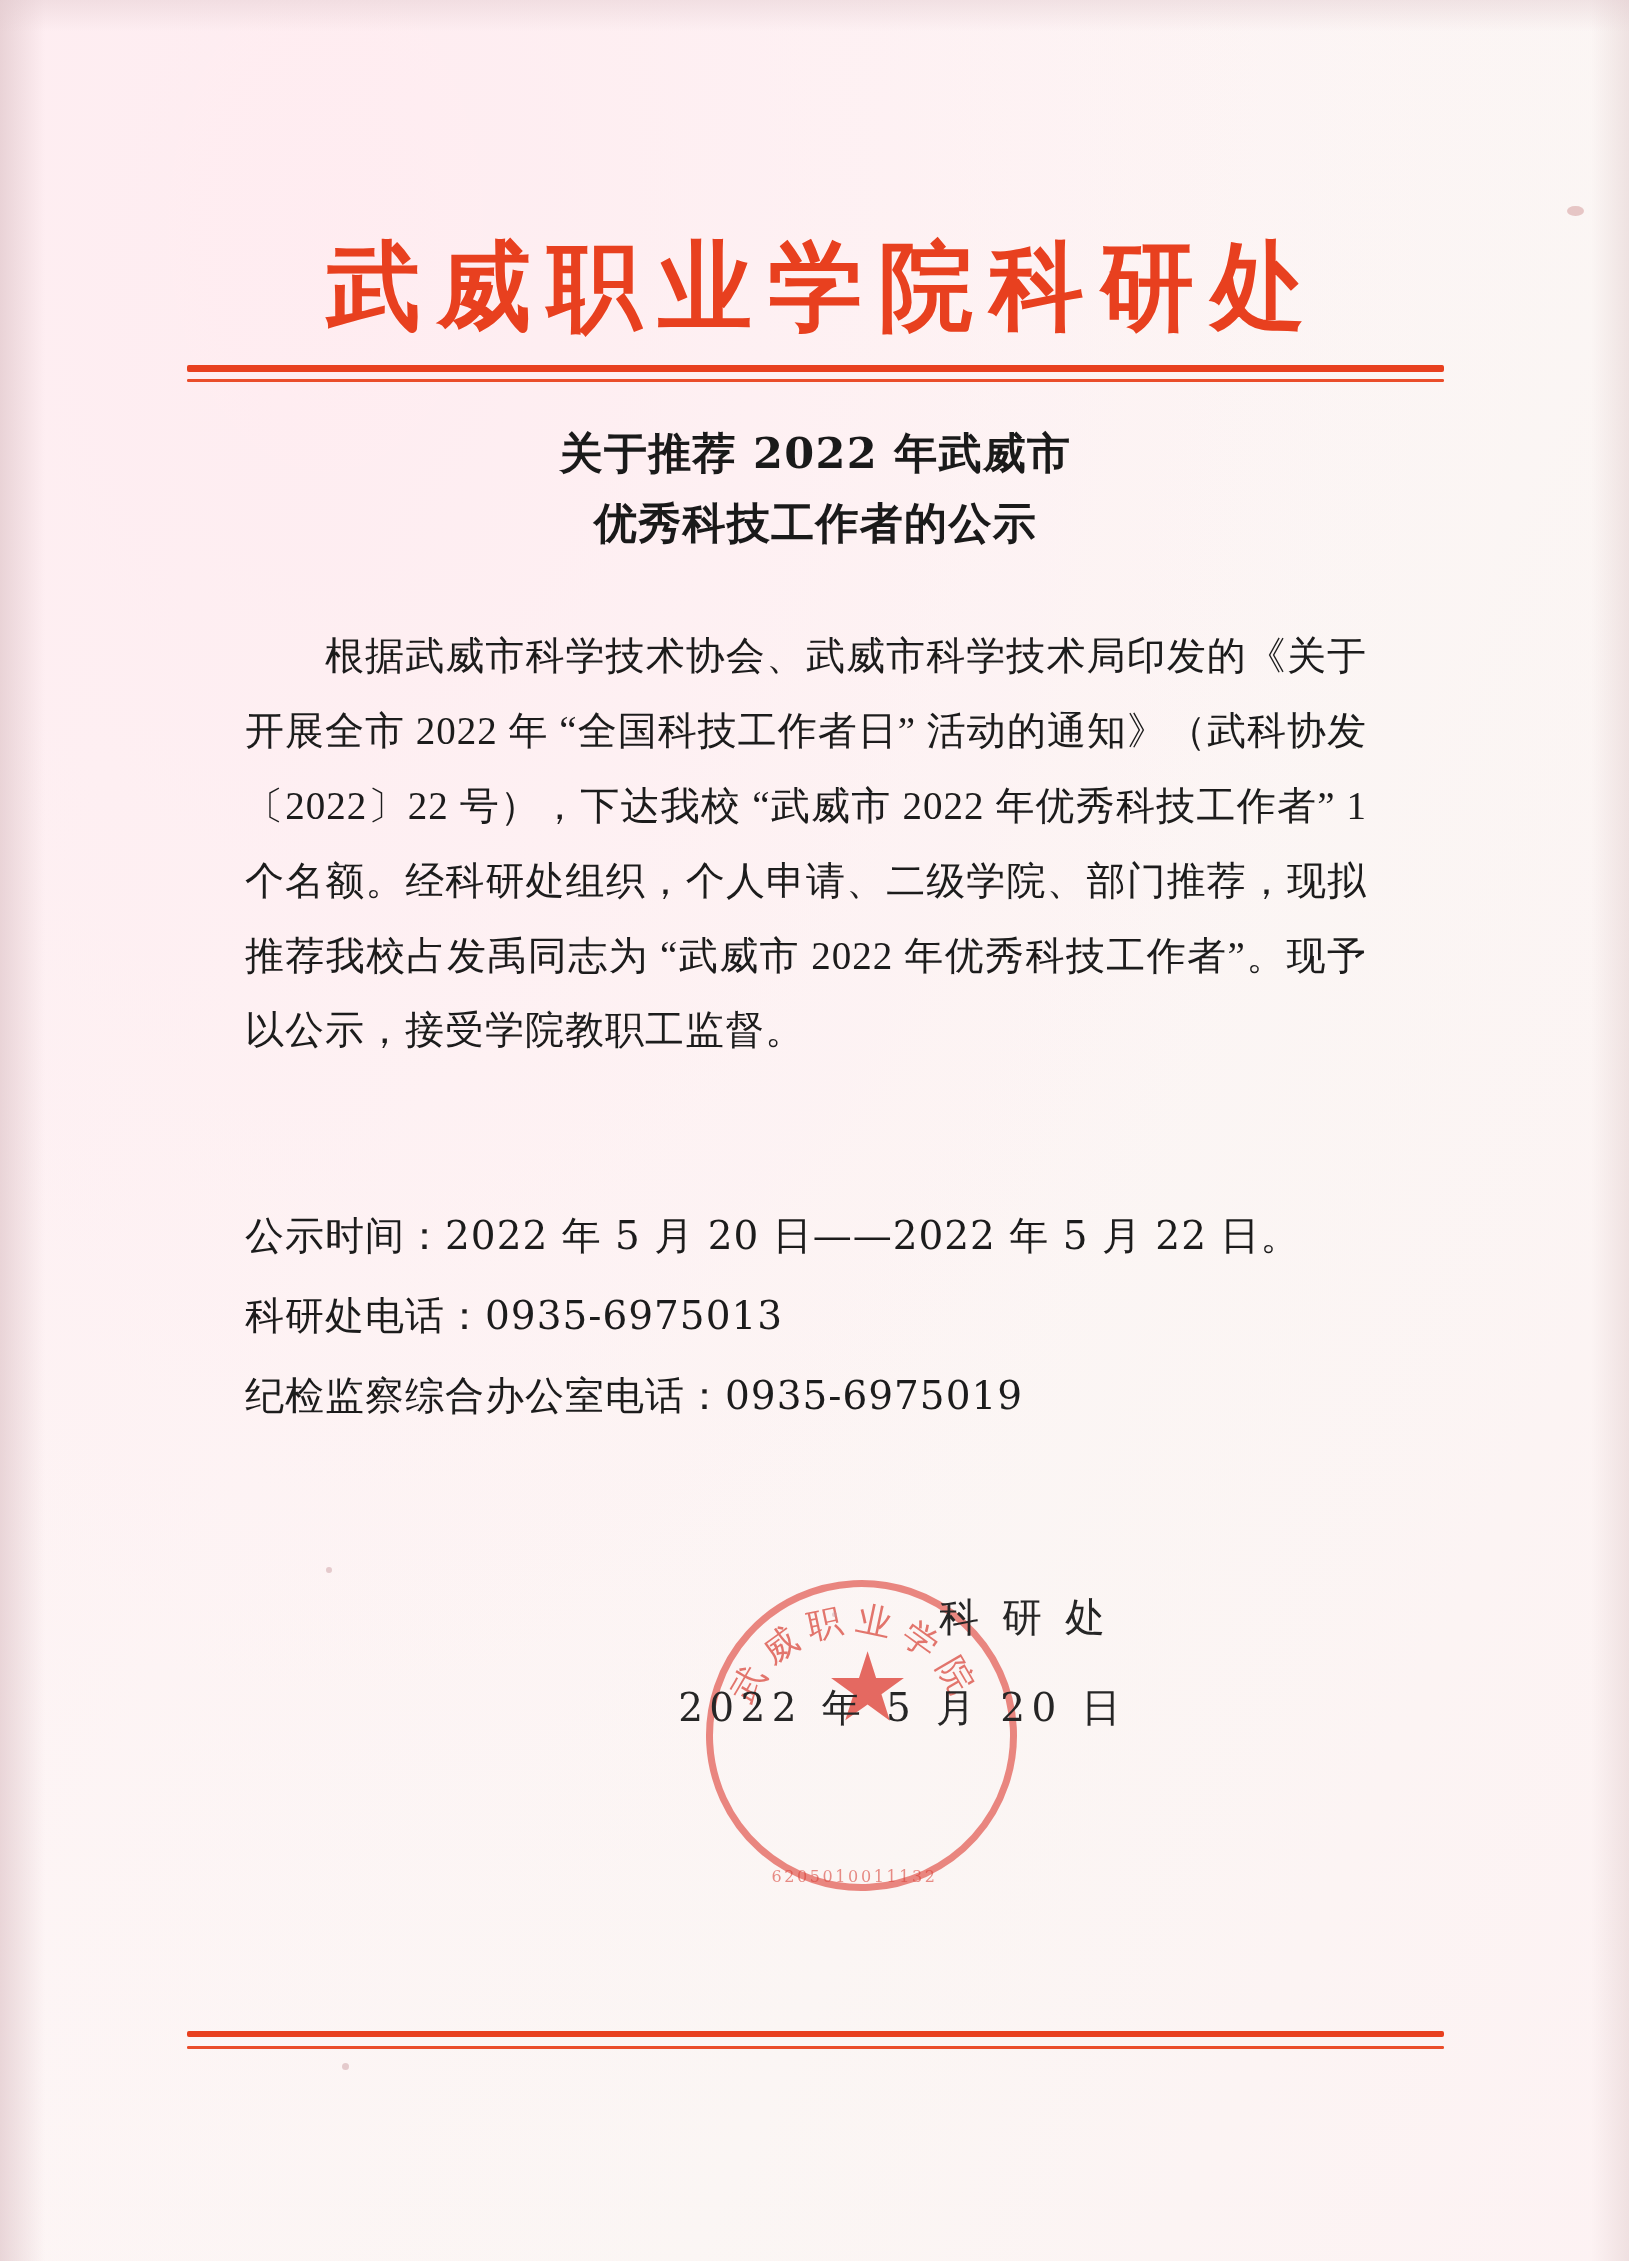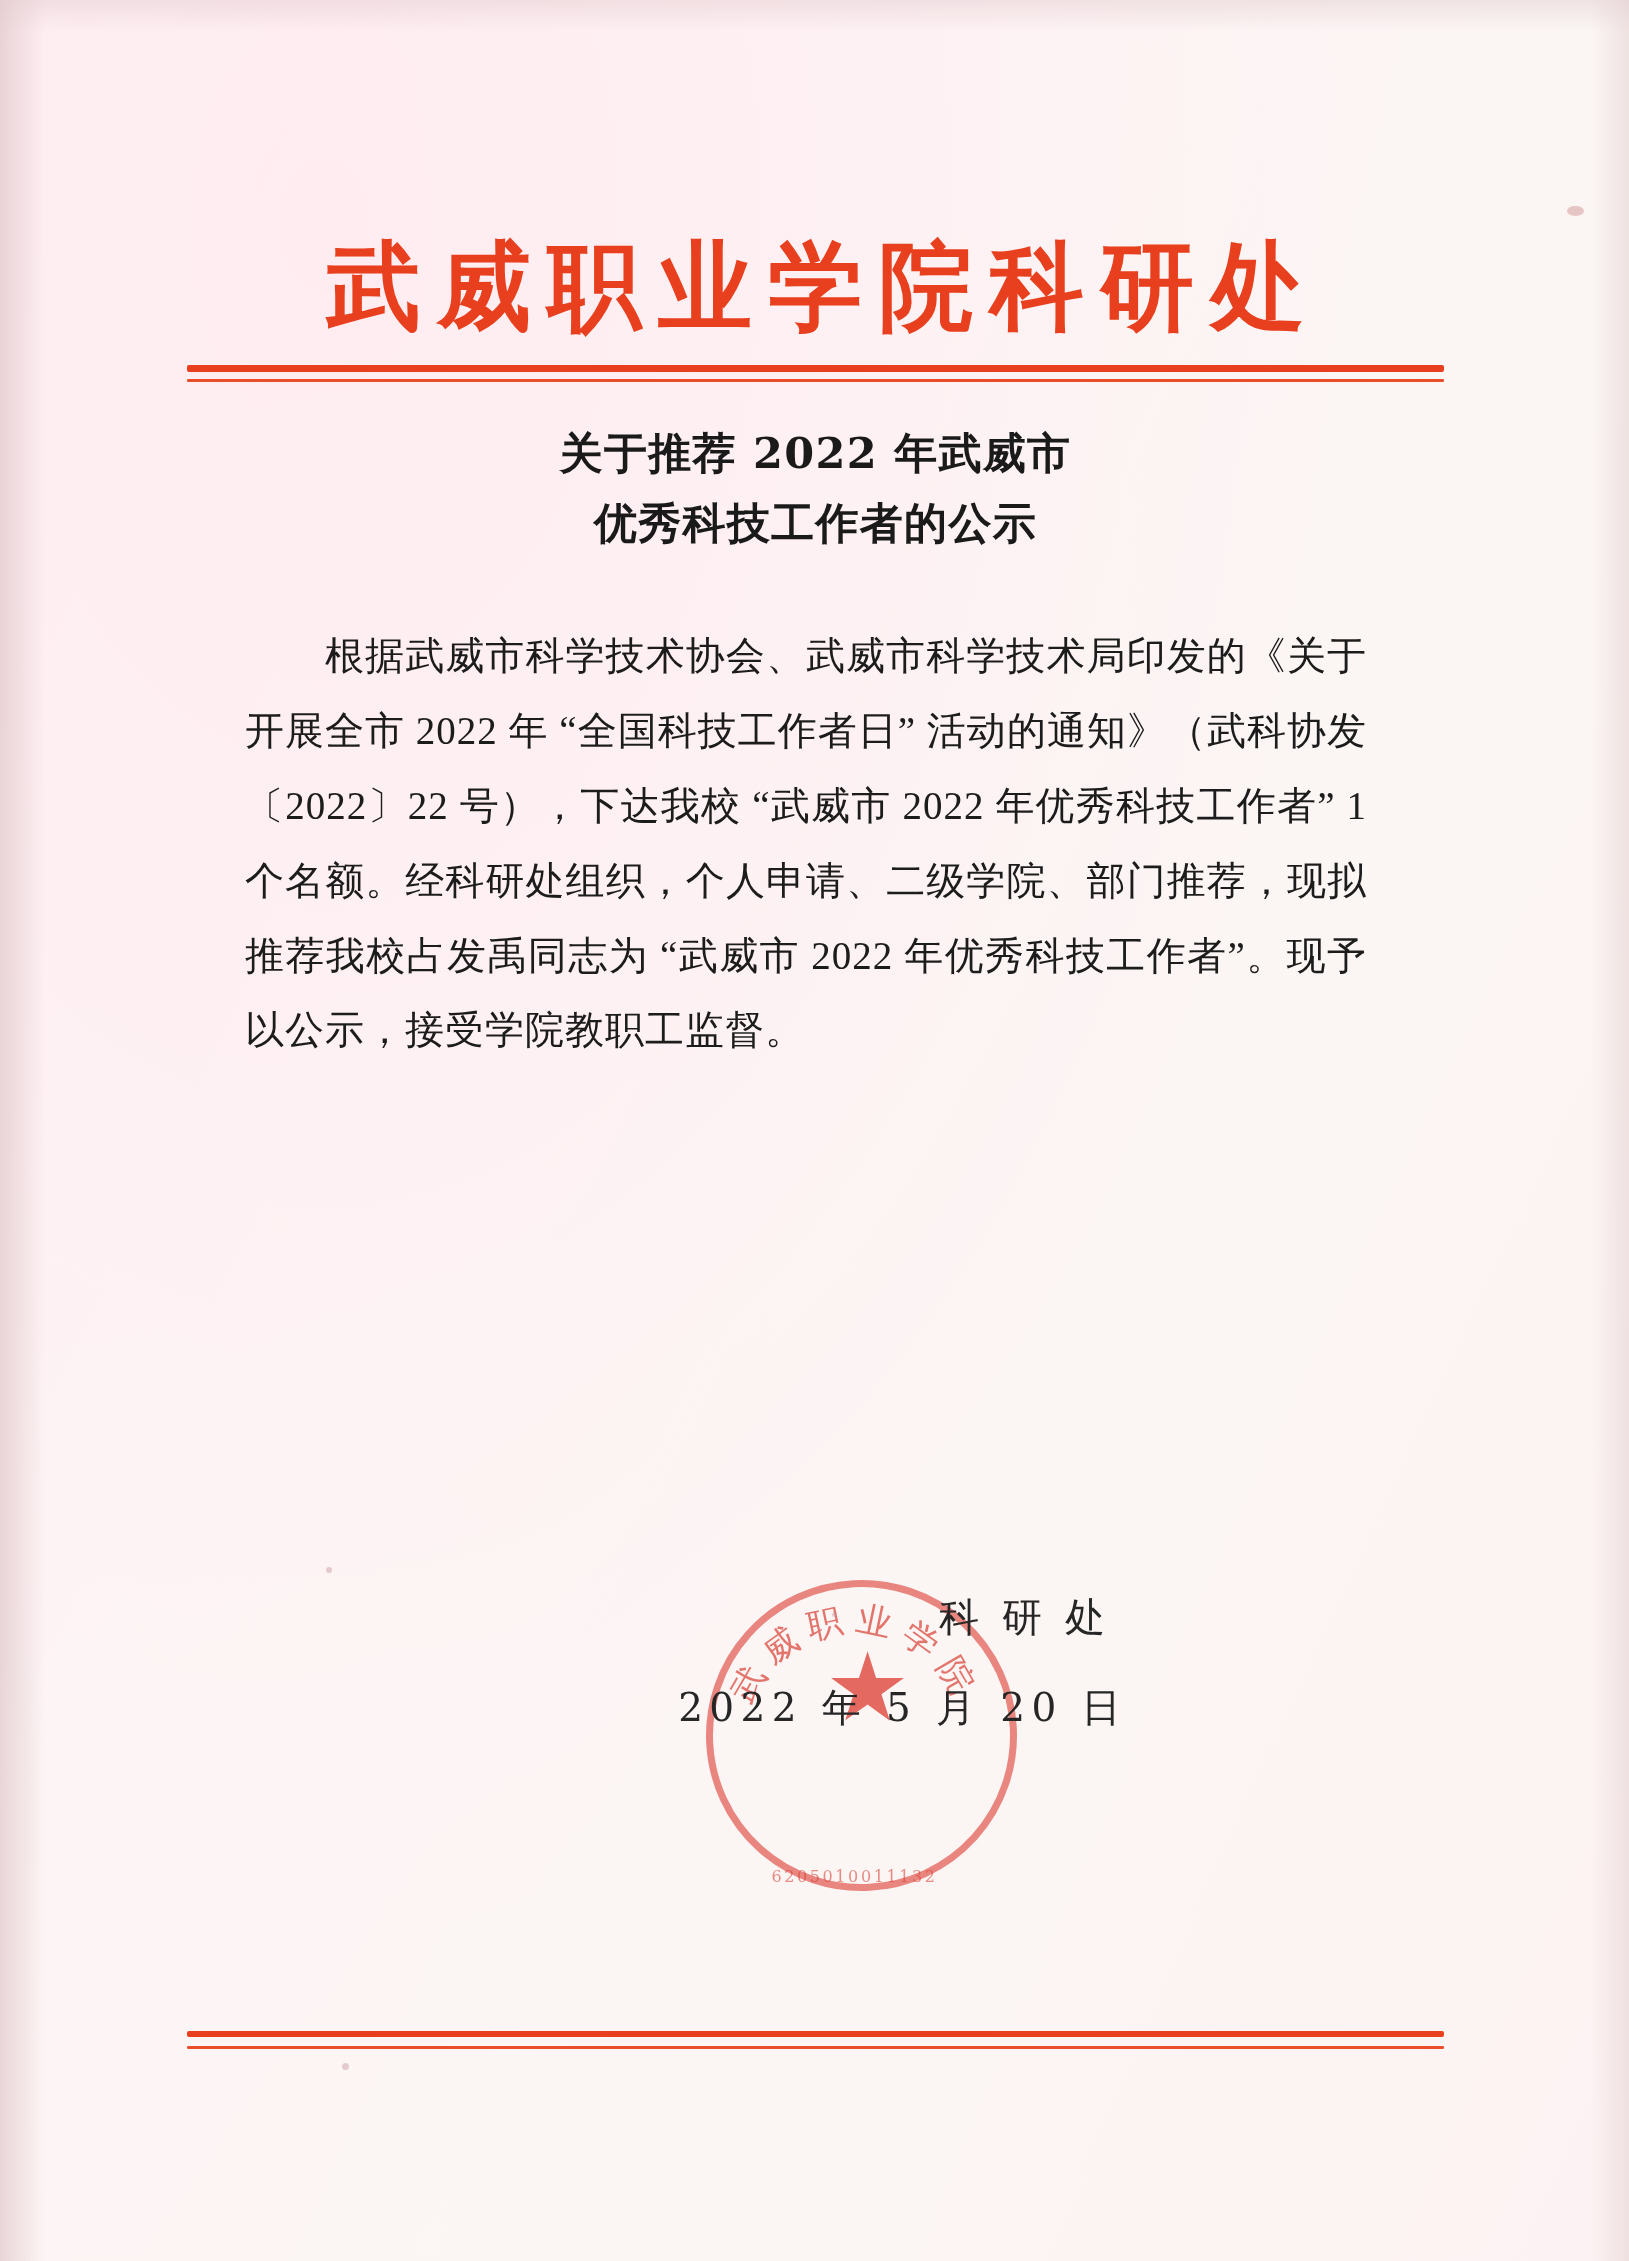--- a/index.html
+++ b/index.html
@@ -261,20 +261,25 @@
 
     <div class="doc-title">
       <span>关于推荐 2022 年武威市</span>
       <span class="line2">优秀科技工作者的公示</span>
     </div>
 
     <div class="body-block">
       <p class="body-para">根据武威市科学技术协会、武威市科学技术局印发的《关于开展全市 2022 年 “全国科技工作者日” 活动的通知》（武科协发〔2022〕22 号），下达我校 “武威市 2022 年优秀科技工作者” 1 个名额。经科研处组织，个人申请、二级学院、部门推荐，现拟推荐我校占发禹同志为 “武威市 2022 年优秀科技工作者”。现予以公示，接受学院教职工监督。</p>
     </div>
 
+    <div class="notice-lines">
+      <div class="notice-line">公示时间：2022 年 5 月 20 日——2022 年 5 月 22 日。</div>
+      <div class="notice-line">科研处电话：0935-6975013</div>
+      <div class="notice-line">纪检监察综合办公室电话：0935-6975019</div>
+    </div>
 
     <div class="seal-wrap">
       <div class="seal"></div>
       <svg class="seal-arc" viewBox="0 0 460 460">
         <defs>
           <path id="sealArcPath" d="M 62,248 A 168,168 0 0 1 398,248" fill="none"></path>
         </defs>
         <text>
           <textPath href="#sealArcPath" startOffset="50%" text-anchor="middle" id="seal-arc-label">武威职业学院</textPath>
         </text>

